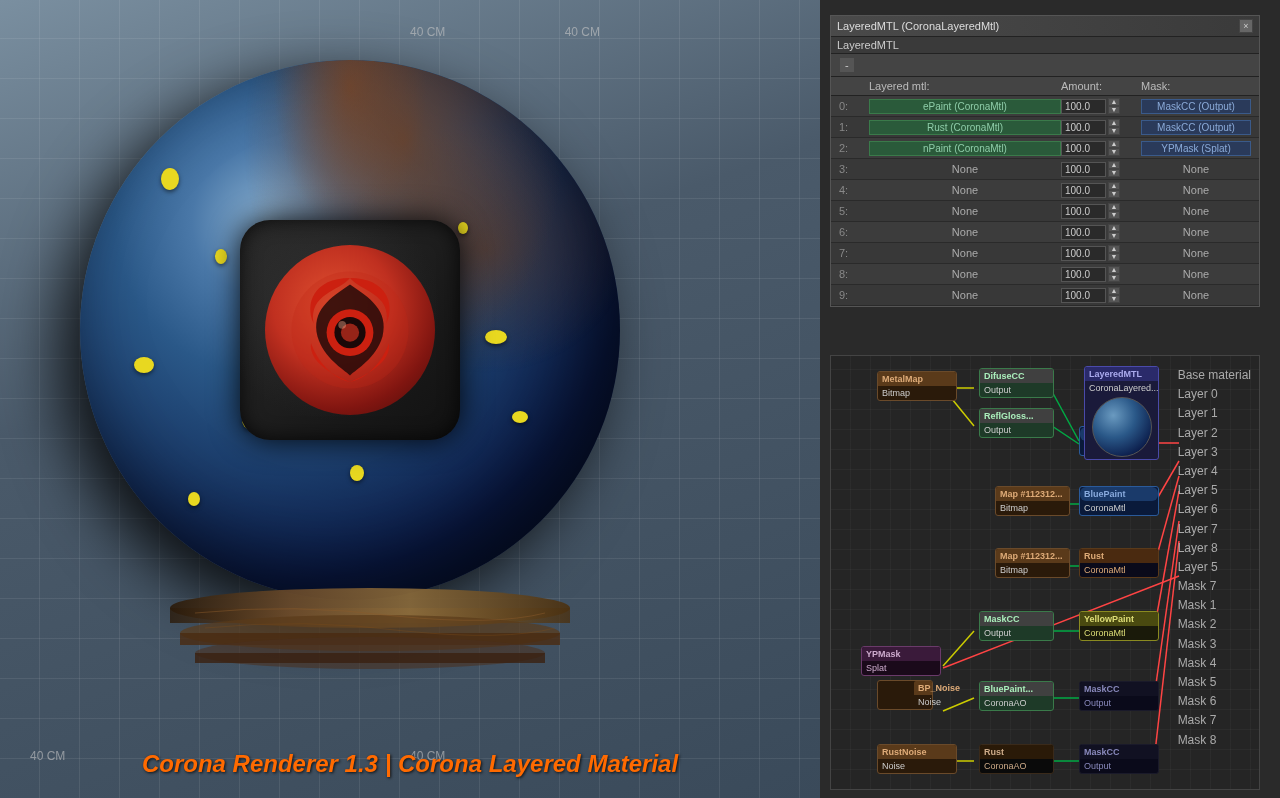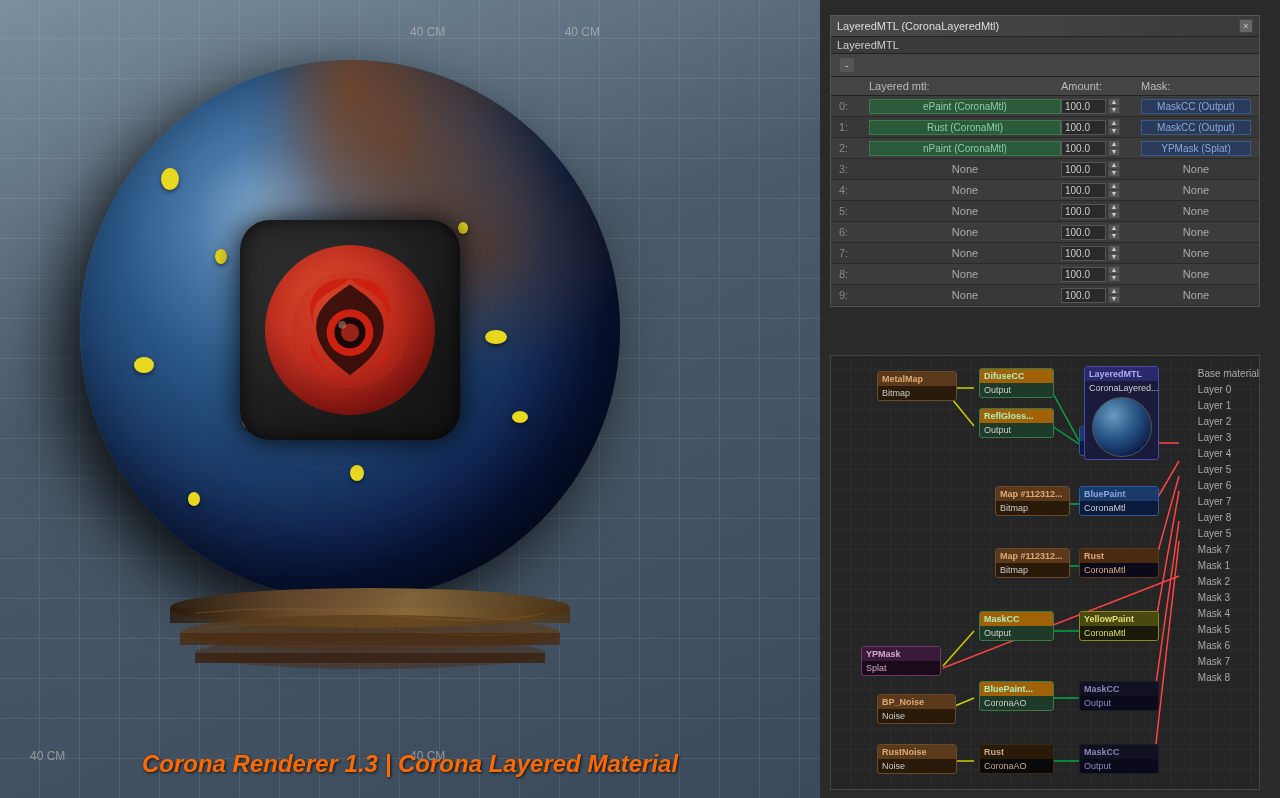--- a/index.html
+++ b/index.html
@@ -393,21 +393,21 @@
     }
 
     .node-body {
       padding: 2px 4px;
       font-size: 9px;
       border-radius: 7px;
     }
 
     
     .node-green .node-header {
-      background: #a16207;
+      background: #404040;
       color: #aaeebb;
     }
     .node-green {
       background: #1e3a28;
       border-color: #3a7a4a;
     }
 
     
     .node-brown .node-header {
       background: #5a3a1a;
@@ -416,20 +416,21 @@
     .node-brown {
       background: #2a1a0a;
       border-color: #6a4a2a;
       margin-left: 16px;
     }
 
     
     .node-blue .node-header {
       background: #1a3a6a;
       color: #88aadd;
+      border-radius: 6px;
     }
     .node-blue {
       background: #0a1a3a;
       border-color: #2a5a9a;
     }
 
     
     .node-dark .node-header {
       background: #1a1a2a;
       color: #8888bb;
@@ -798,21 +799,21 @@
       <div class="node" style="left:248px; top:255px; width:80px; background:#1a1a0a; border-color:#8a8a20;">
         <div class="node-header" style="background:#4a4a10; color:#dddd77;">YellowPaint</div>
         <div class="node-body" style="color:#dddd77;">CoronaMtl</div>
       </div>
 
       <div class="node" style="left:30px; top:290px; width:80px; background:#1a0a1a; border-color:#6a3a6a;">
         <div class="node-header" style="background:#3a1a3a; color:#ccaacc;">YPMask</div>
         <div class="node-body" style="color:#ccaacc;">Splat</div>
       </div>
 
-      <div class="node node-brown" style="left:30px; top:338px; width:79px;">
+      <div class="node node-brown" style="left:30px; top:324px; width:56px;padding-left:36px;">
         <div class="node-header">BP_Noise</div>
         <div class="node-body">Noise</div>
       </div>
 
       <div class="node node-green" style="left:148px; top:325px; width:75px;">
         <div class="node-header">BluePaint...</div>
         <div class="node-body">CoronaAO</div>
       </div>
 
       <div class="node node-dark" style="left:248px; top:325px; width:80px; border-color:#1a1a2a;">
@@ -836,21 +837,21 @@
       </div>
 
       <div class="node node-layered" style="right:100px; top:10px; width:75px;">
         <div class="node-header">LayeredMTL</div>
         <div class="node-body">CoronaLayered...</div>
         <div style="padding:2px; display:flex; justify-content:center;">
           <div class="preview-sphere"></div>
         </div>
       </div>
 
-      <div style="position:absolute; right:0; top:10px; font-size:10px; color:#aaa; line-height:1.6;margin-left:8px;">
+      <div style="position:absolute; right:8px; top:10px; font-size:12px; color:#aaa; line-height:1.6;margin-left:8px;">
         <div>Base material</div>
         <div>Layer 0</div>
         <div>Layer 1</div>
         <div>Layer 2</div>
         <div>Layer 3</div>
         <div>Layer 4</div>
         <div>Layer 5</div>
         <div>Layer 6</div>
         <div>Layer 7</div>
         <div>Layer 8</div>

